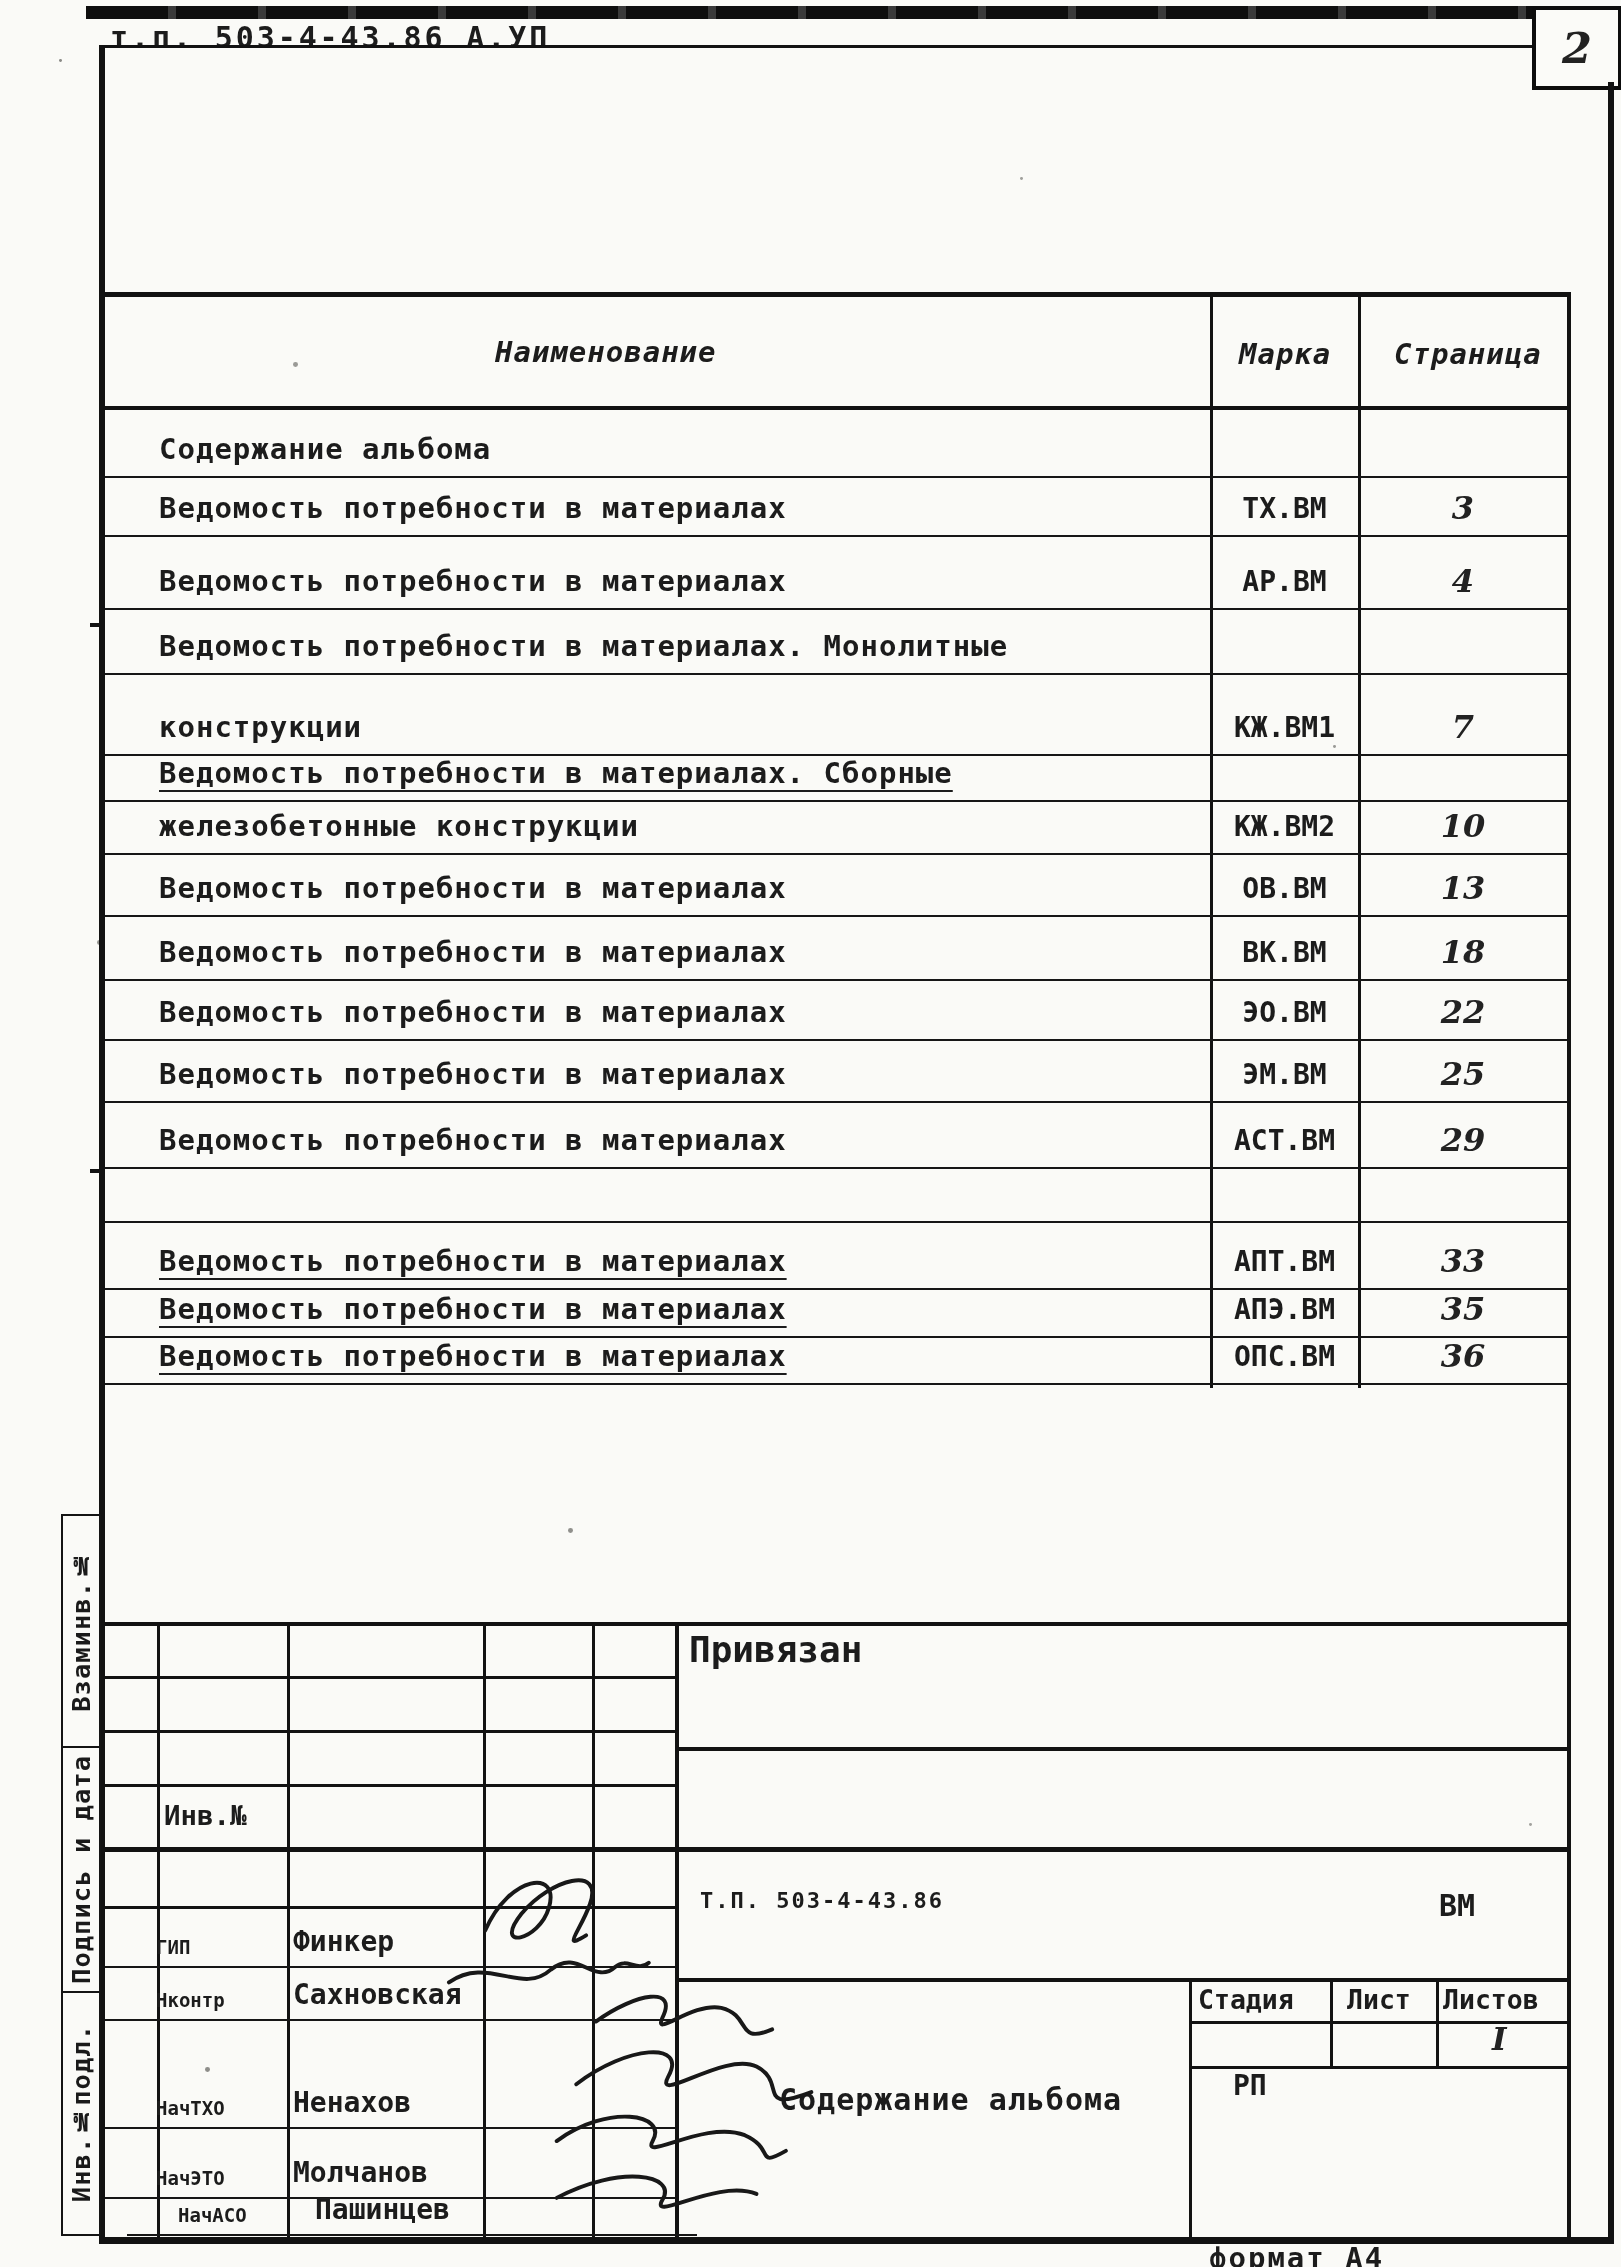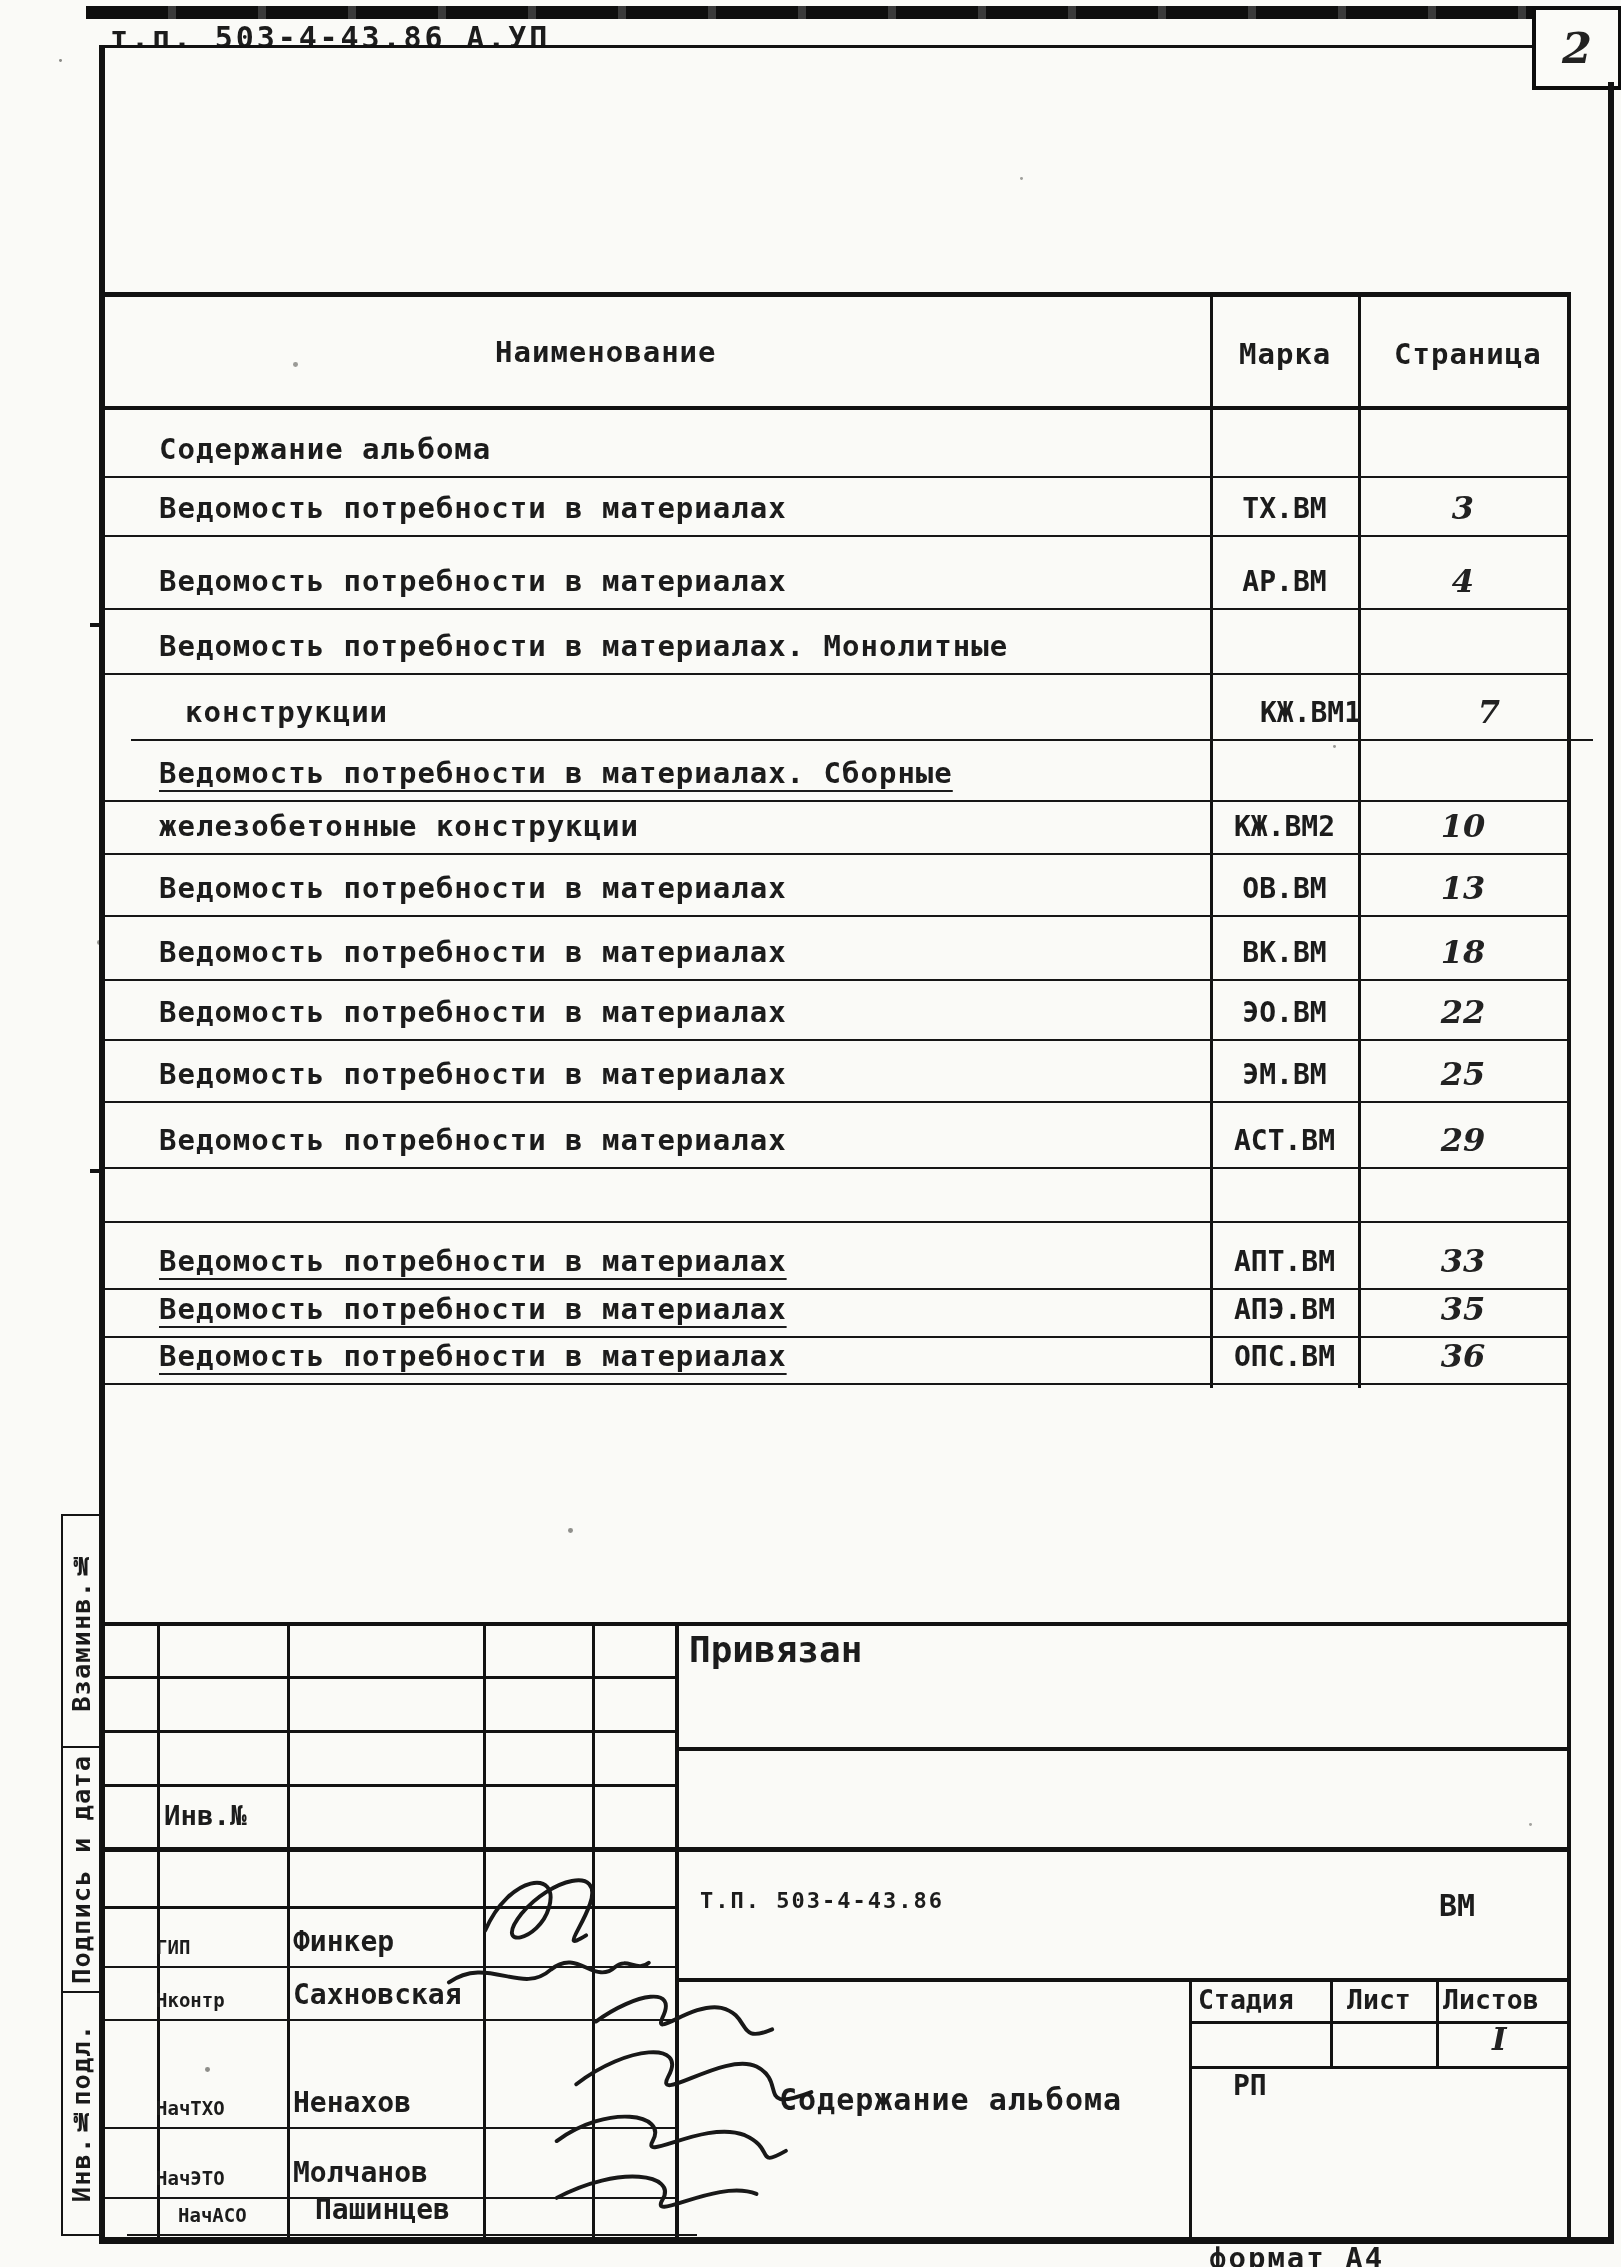--- a/index.html
+++ b/index.html
@@ -20,21 +20,21 @@
   .pagebox{position:absolute; left:1532px; top:5.9px; width:82px; height:76px;
     border:4.9px solid #0d0d0d; background:#fbfbf8; display:flex; align-items:center; justify-content:center;}
   
   #rows-host{position:absolute; left:105px; top:410px; width:1462px; height:975px;}
   .trow{position:absolute; left:0; width:100%; border-bottom:2.9px solid #161616; box-sizing:border-box;}
   .trow .c-name{position:absolute; left:54px; bottom:9.8px; font-size:29px; letter-spacing:1px;}
   .trow .c-mark{position:absolute; left:1106px; width:147px; bottom:9.8px; text-align:center; font-size:28px;}
   .trow .c-page{position:absolute; left:1255px; width:206px; bottom:7.8px; text-align:center; font-size:32px;}
   .u-row .c-name{text-decoration:underline; text-decoration-thickness:2px; text-underline-offset:6.9px;}
   
-  .th{position:absolute; font-size:29px; letter-spacing:1px;}
+  .th{position:absolute; font-size:29px; letter-spacing:1px;font-style:italic;}
   
   #sign-host{position:absolute; left:105px; top:1909px; width:570px; height:327px;}
   .srow{position:absolute; left:0; width:100%; border-bottom:2.9px solid #161616; box-sizing:border-box;}
   .srow .s-role{position:absolute; left:51px; bottom:7.8px; font-size:19px;}
   .srow .s-name{position:absolute; left:188px; bottom:7.8px; font-size:28px;}
   
   #strip-host{position:absolute; left:61px; top:1514px; width:40px; height:722px; box-sizing:border-box;}
   .strip-cell{box-sizing:border-box; border:2.9px solid #141414; border-bottom:none; width:40px;
     display:flex; align-items:center; justify-content:center;}
   .strip-cell:last-child{border-bottom:2.9px solid #141414;}
@@ -95,21 +95,21 @@
       <div class="trow" style="position: absolute; top: 126px; height: 74px;">
       <span class="tw c-name">Ведомость потребности в материалах</span>
       <span class="tw c-mark">АР.ВМ</span>
       <span class="hand c-page">4</span>
     </div>
       <div class="trow" style="position: absolute; top: 200px; height: 65px;">
       <span class="tw c-name">Ведомость потребности в материалах. Монолитные</span>
       <span class="tw c-mark"></span>
       <span class="hand c-page"></span>
     </div>
-      <div class="trow" style="position: absolute; top: 268px; height: 63px; margin-left: 26px;">
+      <div class="trow" style="position: absolute; top: 283px; height: 63px;">
       <span class="tw c-name">конструкции</span>
       <span class="tw c-mark">КЖ.ВМ1</span>
       <span class="hand c-page">7</span>
     </div>
       <div class="trow u-row" style="position: absolute; top: 327px; height: 65px;">
       <span class="tw c-name">Ведомость потребности в материалах. Сборные</span>
       <span class="tw c-mark"></span>
       <span class="hand c-page"></span>
     </div>
       <div class="trow" style="position: absolute; top: 392px; height: 53px;">

